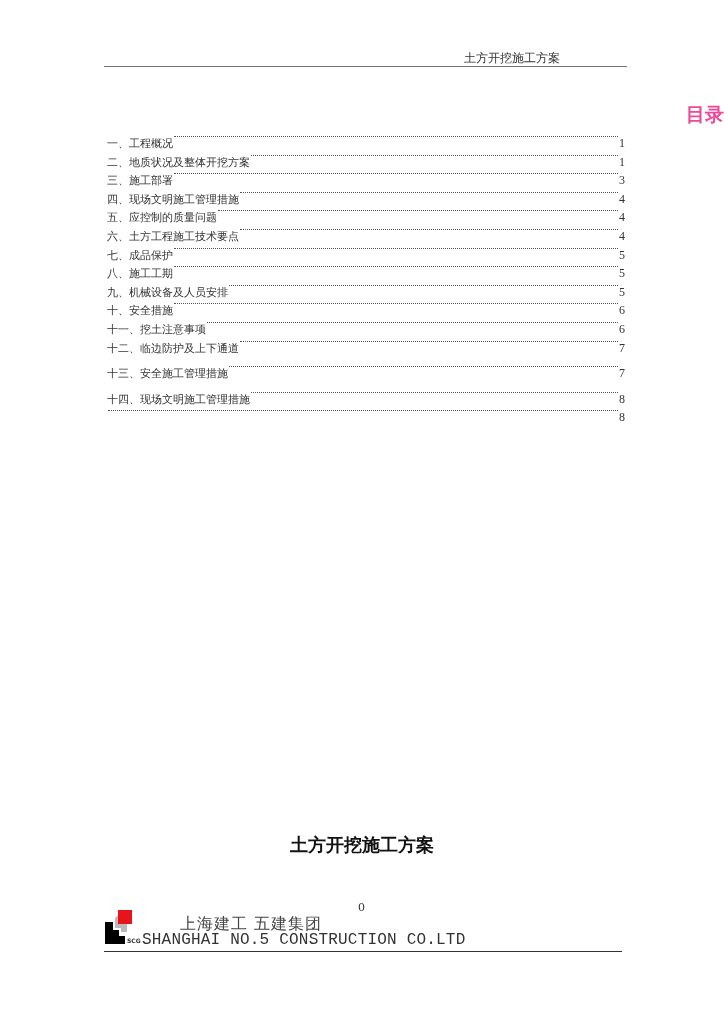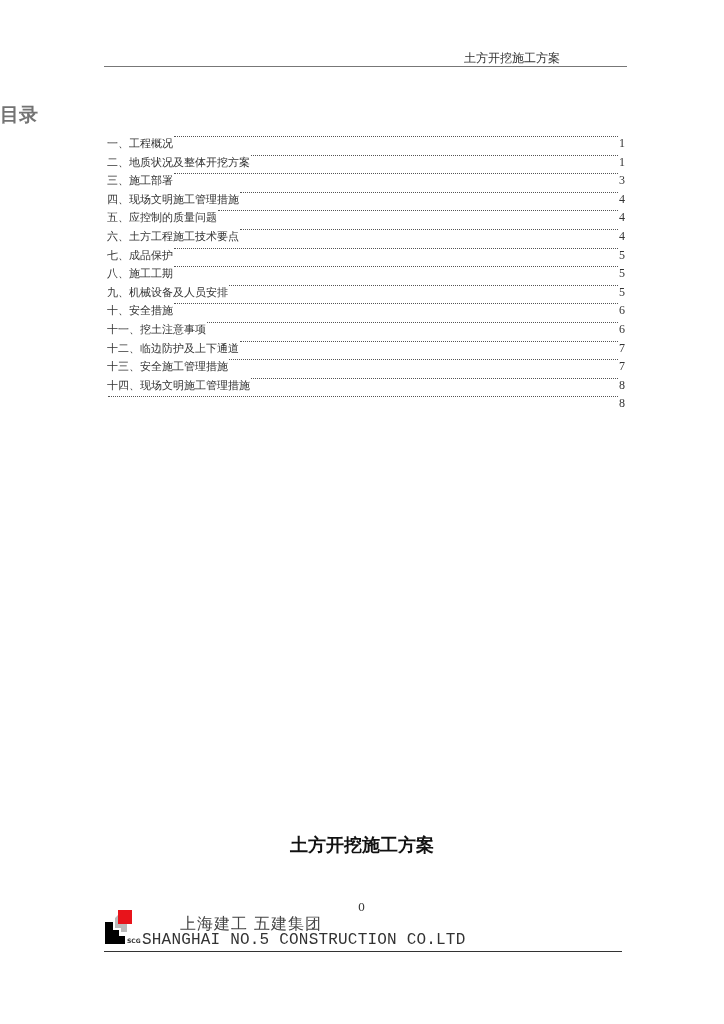--- a/index.html
+++ b/index.html
@@ -1,25 +1,25 @@
 <!DOCTYPE html>
 <html><head>
 <meta charset="utf-8">
 <style>
   html, body { margin: 0; padding: 0; background: #ffffff; }
   body { width: 724px; height: 1024px; position: relative; overflow: hidden;
          font-family: "DejaVu Serif", "Liberation Serif", serif; color: #222; }
   .header-title { position: absolute; left: 464px; top: 50px; font-size: 12px; color: #333; }
   .header-rule { position: absolute; left: 104px; top: 66px; width: 523px; height: 0;
                  border-top: 1px solid #777; }
-  .toc-title { position: absolute; left: 0; width: 724px; top: 102px; text-align: left;
-               font-family: "DejaVu Sans", sans-serif; font-weight: bold; font-size: 19px; color: #737373; }
+  .toc-title { position: absolute; left: 0; width: 724px; top: 102px; text-align: right;
+               font-family: "DejaVu Sans", sans-serif; font-weight: bold; font-size: 19px; color: #ec4899; }
   .toc { position: absolute; left: 107px; top: 136px; width: 518px; }
   .toc-row { display: flex; height: 18.6px; font-size: 11.5px; color: #333; }
-  .toc-row.gap { }
+  .toc-row.gap { margin-top: 7px; }
   .toc-label { white-space: nowrap; font-family: "DejaVu Sans", sans-serif; font-size: 11px; }
   .toc-dots { flex: 1; border-bottom: 1px dotted #555; margin: 0 1px 3px 1px; height: 0; }
   .toc-page { font-family: "Liberation Serif", serif; font-size: 12px; }
   .cover-title { position: absolute; left: 0; width: 724px; top: 833px; text-align: center;
                  font-family: "DejaVu Sans", sans-serif; font-weight: bold; font-size: 18px; color: #111; }
   .page-num { position: absolute; left: 358px; top: 901px; font-size: 11px; color: #333; }
   .logo { position: absolute; left: 105px; top: 910px; width: 40px; height: 34px; }
   .company-cn { position: absolute; left: 180px; top: 914px; font-size: 16px; color: #444;
                 font-family: "DejaVu Sans", sans-serif; letter-spacing: 1px; }
   .company-en { position: absolute; left: 142px; top: 931px; font-size: 16px; color: #333;

